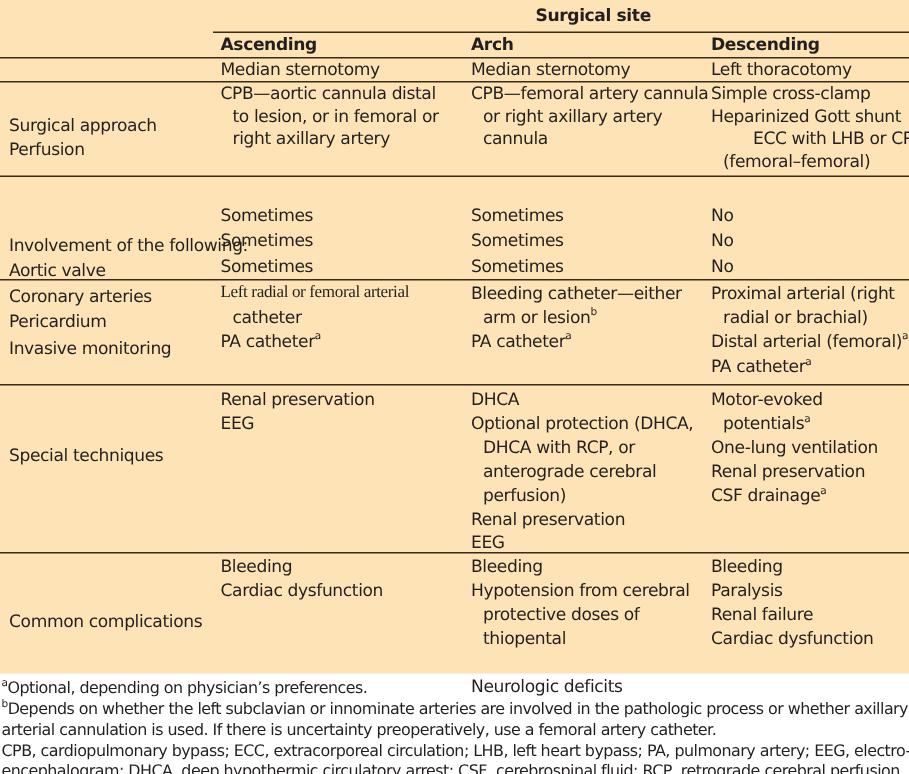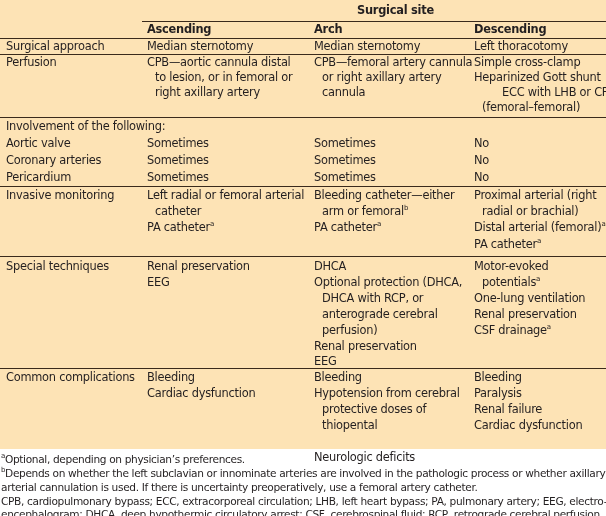--- a/index.html
+++ b/index.html
@@ -5,21 +5,21 @@
     html, body { margin: 0; padding: 0; background: #ffffff; }
     body { width: 606px; height: 516px; position: relative; overflow: hidden;
            font-family: "DejaVu Sans", "Liberation Sans", sans-serif; color: #231f20; }
     .panel { position: absolute; left: 0; top: 0; width: 606px; height: 449px; background: #fde3b5; }
     .t { position: absolute; font-size: 11.4px; line-height: 15.5px; white-space: nowrap; letter-spacing: -0.25px; }
     .b { font-weight: bold; }
     .hl { position: absolute; height: 1px; background: #3a2a1c; }
     .ind { padding-left: 8px; }
     sup { font-size: 7px; line-height: 0; vertical-align: super; }
     .fn { position: absolute; left: 1px; font-size: 10.6px; line-height: 14px; white-space: nowrap; letter-spacing: -0.35px; }
-    .c0 { left: 6px; } .c1 { left: 147px; } .c2 { left: 314px; } .c3 { left: 474px; }
+    .c0 { left: 6px; margin-top: 37px; } .c1 { left: 147px; } .c2 { left: 314px; } .c3 { left: 474px; }
   </style>
 </head>
 <body>
 
 <div class="panel"></div>
 
 <div class="t b" style="left:357px;top:3px;">Surgical site</div>
 <div class="hl" style="left:142px;width:464px;top:21px;"></div>
 <div class="t b c1" style="top:22px;">Ascending</div>
 <div class="t b c2" style="top:22px;">Arch</div>
@@ -54,25 +54,25 @@
 <div class="t c1" style="top:153px;">Sometimes</div>
 <div class="t c2" style="top:153px;">Sometimes</div>
 <div class="t c3" style="top:153px;">No</div>
 <div class="t c0" style="top:170px;">Pericardium</div>
 <div class="t c1" style="top:170px;">Sometimes</div>
 <div class="t c2" style="top:170px;">Sometimes</div>
 <div class="t c3" style="top:170px;">No</div>
 <div class="hl" style="left:0;width:606px;top:186px;"></div>
 
 <div class="t c0" style="top:188px;">Invasive monitoring</div>
-<div class="t c1" style="top:188px;">Left radial or femoral arterial</div>
+<div class="t c1" style="top:188px;font-family:Liberation Serif, serif;">Left radial or femoral arterial</div>
 <div class="t c1 ind" style="top:204px;">catheter</div>
 <div class="t c1" style="top:220px;"><span>PA catheter</span><sup>a</sup></div>
 <div class="t c2" style="top:188px;">Bleeding catheter—either</div>
-<div class="t c2 ind" style="top:204px;"><span>arm or femoral</span><sup>b</sup></div>
+<div class="t c2 ind" style="top:204px;"><span>arm or lesion</span><sup>b</sup></div>
 <div class="t c2" style="top:220px;"><span>PA catheter</span><sup>a</sup></div>
 <div class="t c3" style="top:188px;">Proximal arterial (right</div>
 <div class="t c3 ind" style="top:204px;">radial or brachial)</div>
 <div class="t c3" style="top:220px;"><span>Distal arterial (femoral)</span><sup>a</sup></div>
 <div class="t c3" style="top:237px;"><span>PA catheter</span><sup>a</sup></div>
 <div class="hl" style="left:0;width:606px;top:256px;"></div>
 
 <div class="t c0" style="top:259px;">Special techniques</div>
 <div class="t c1" style="top:259px;">Renal preservation</div>
 <div class="t c1" style="top:275px;">EEG</div>

